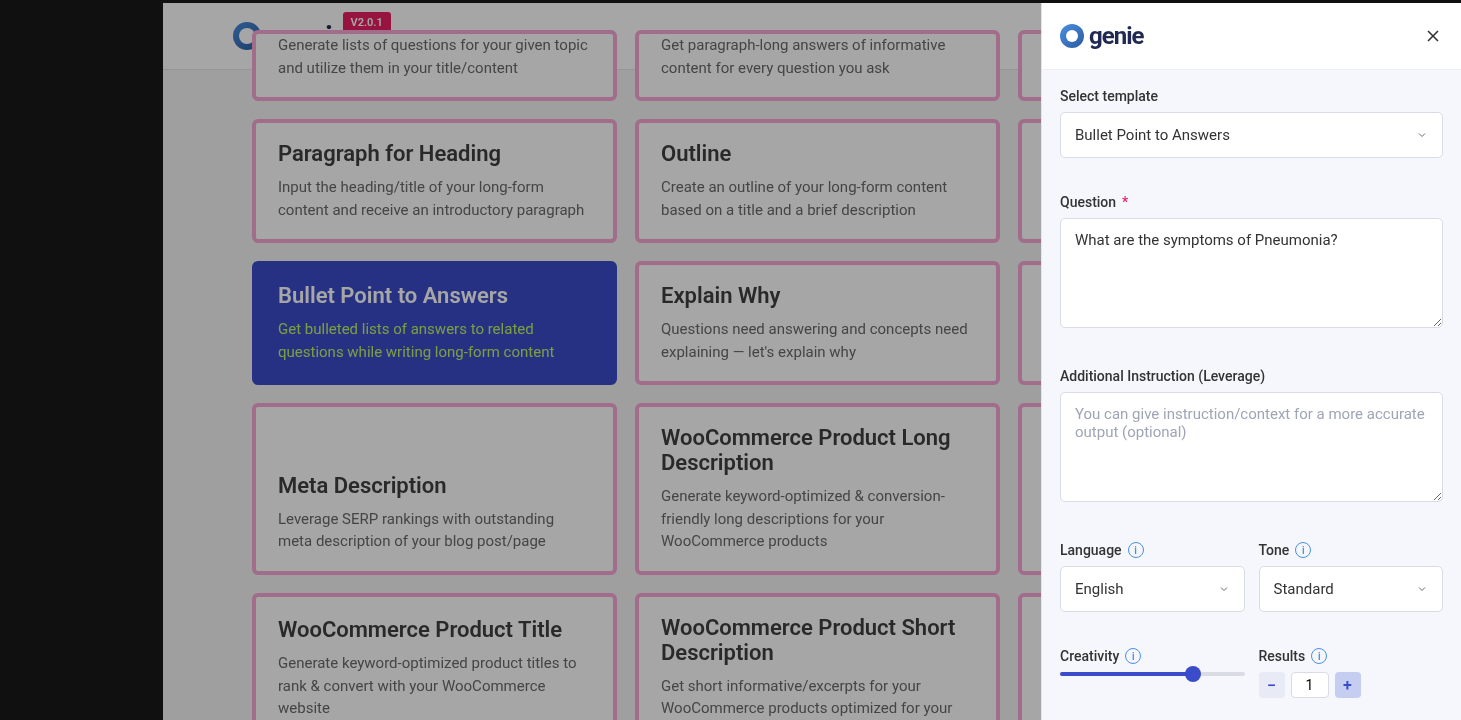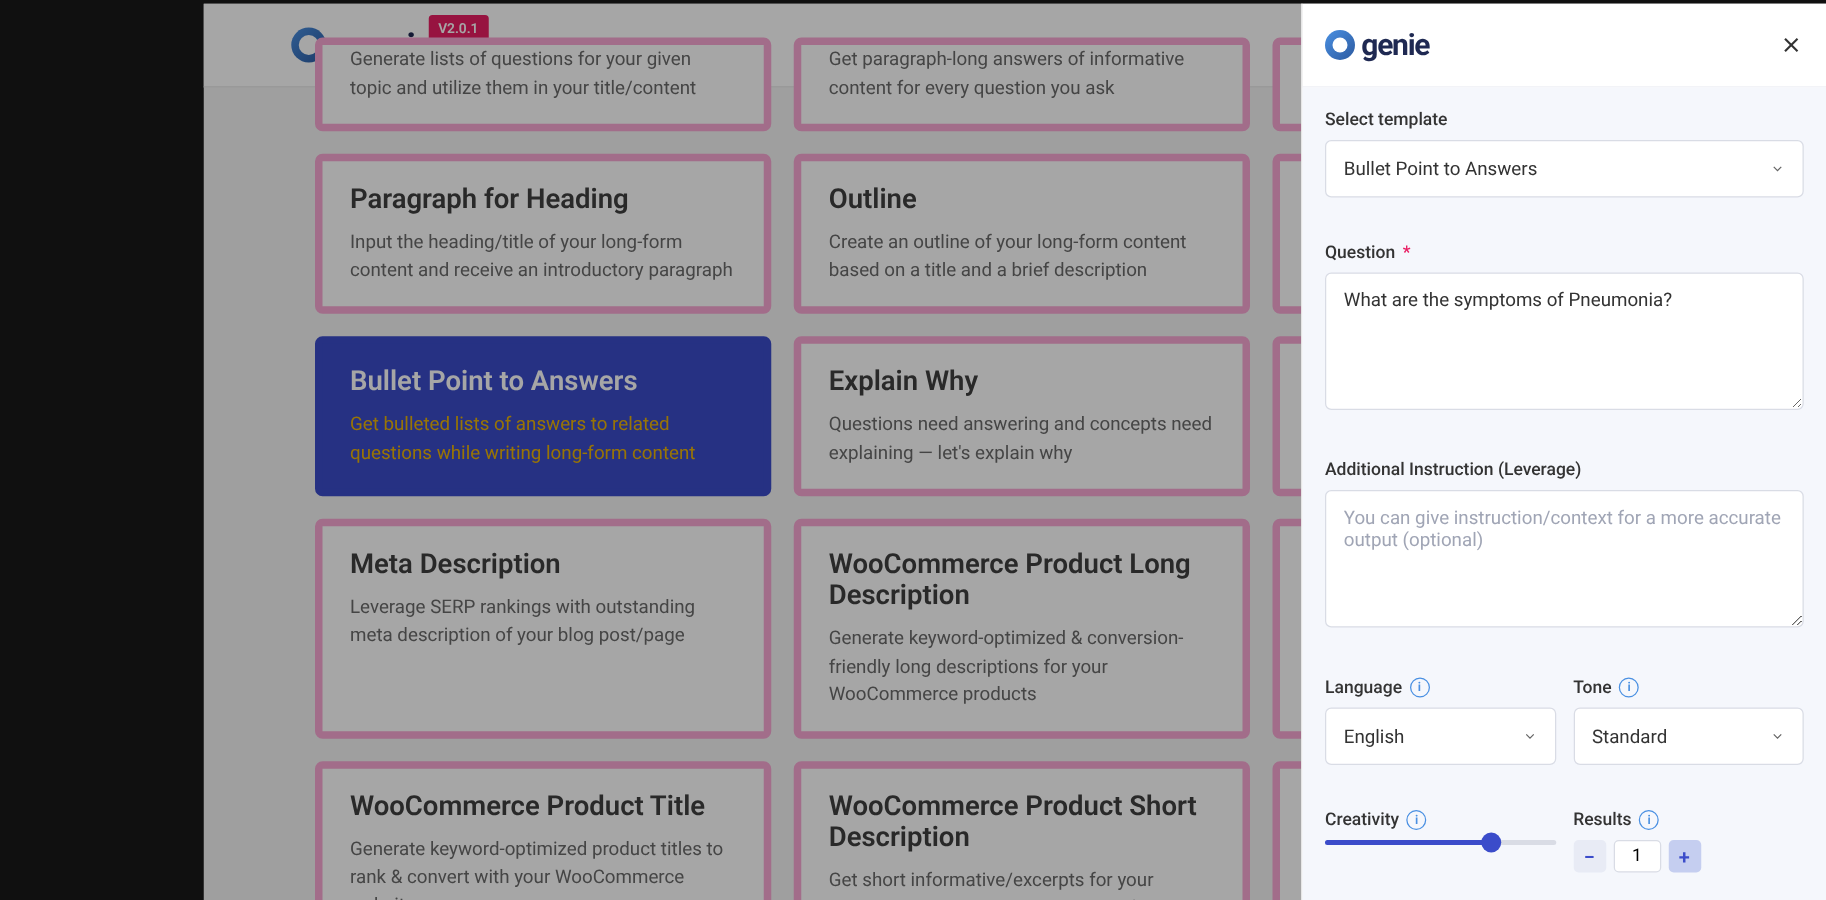--- a/index.html
+++ b/index.html
@@ -90,47 +90,47 @@
     .cards-grid {
       position: absolute;
       left: 252px;
       top: 30px;
       display: grid;
       grid-template-columns: 365px 365px 365px;
       gap: 18px;
     }
     .card {
       background: #fff;
-      border: 6px solid #f9a8d4;
+      border: 4px solid #f9a8d4;
       border-radius: 6px;
       padding: 18px 22px;
       display: flex;
       flex-direction: column;
-      justify-content: flex-start;
+      justify-content: flex-end;
     }
     .card-title {
       font-size: 22px;
       font-weight: 600;
       color: #404040;
       margin-bottom: 10px;
     }
     .card-desc {
       font-size: 15px;
       color: #6b6b6b;
       line-height: 1.5;
     }
     .card.active {
       background: #3b4cca;
       border-color: #3b4cca;
     }
     .card.active .card-title {
       color: #fff;
     }
     .card.active .card-desc {
-      color: #eab308;
+      color: #bef264;
     }
     .card.partial-top {
       padding-top: 0;
     }
     .side-panel {
       position: absolute;
       right: 0;
       top: 3px;
       width: 420px;
       bottom: 0;

